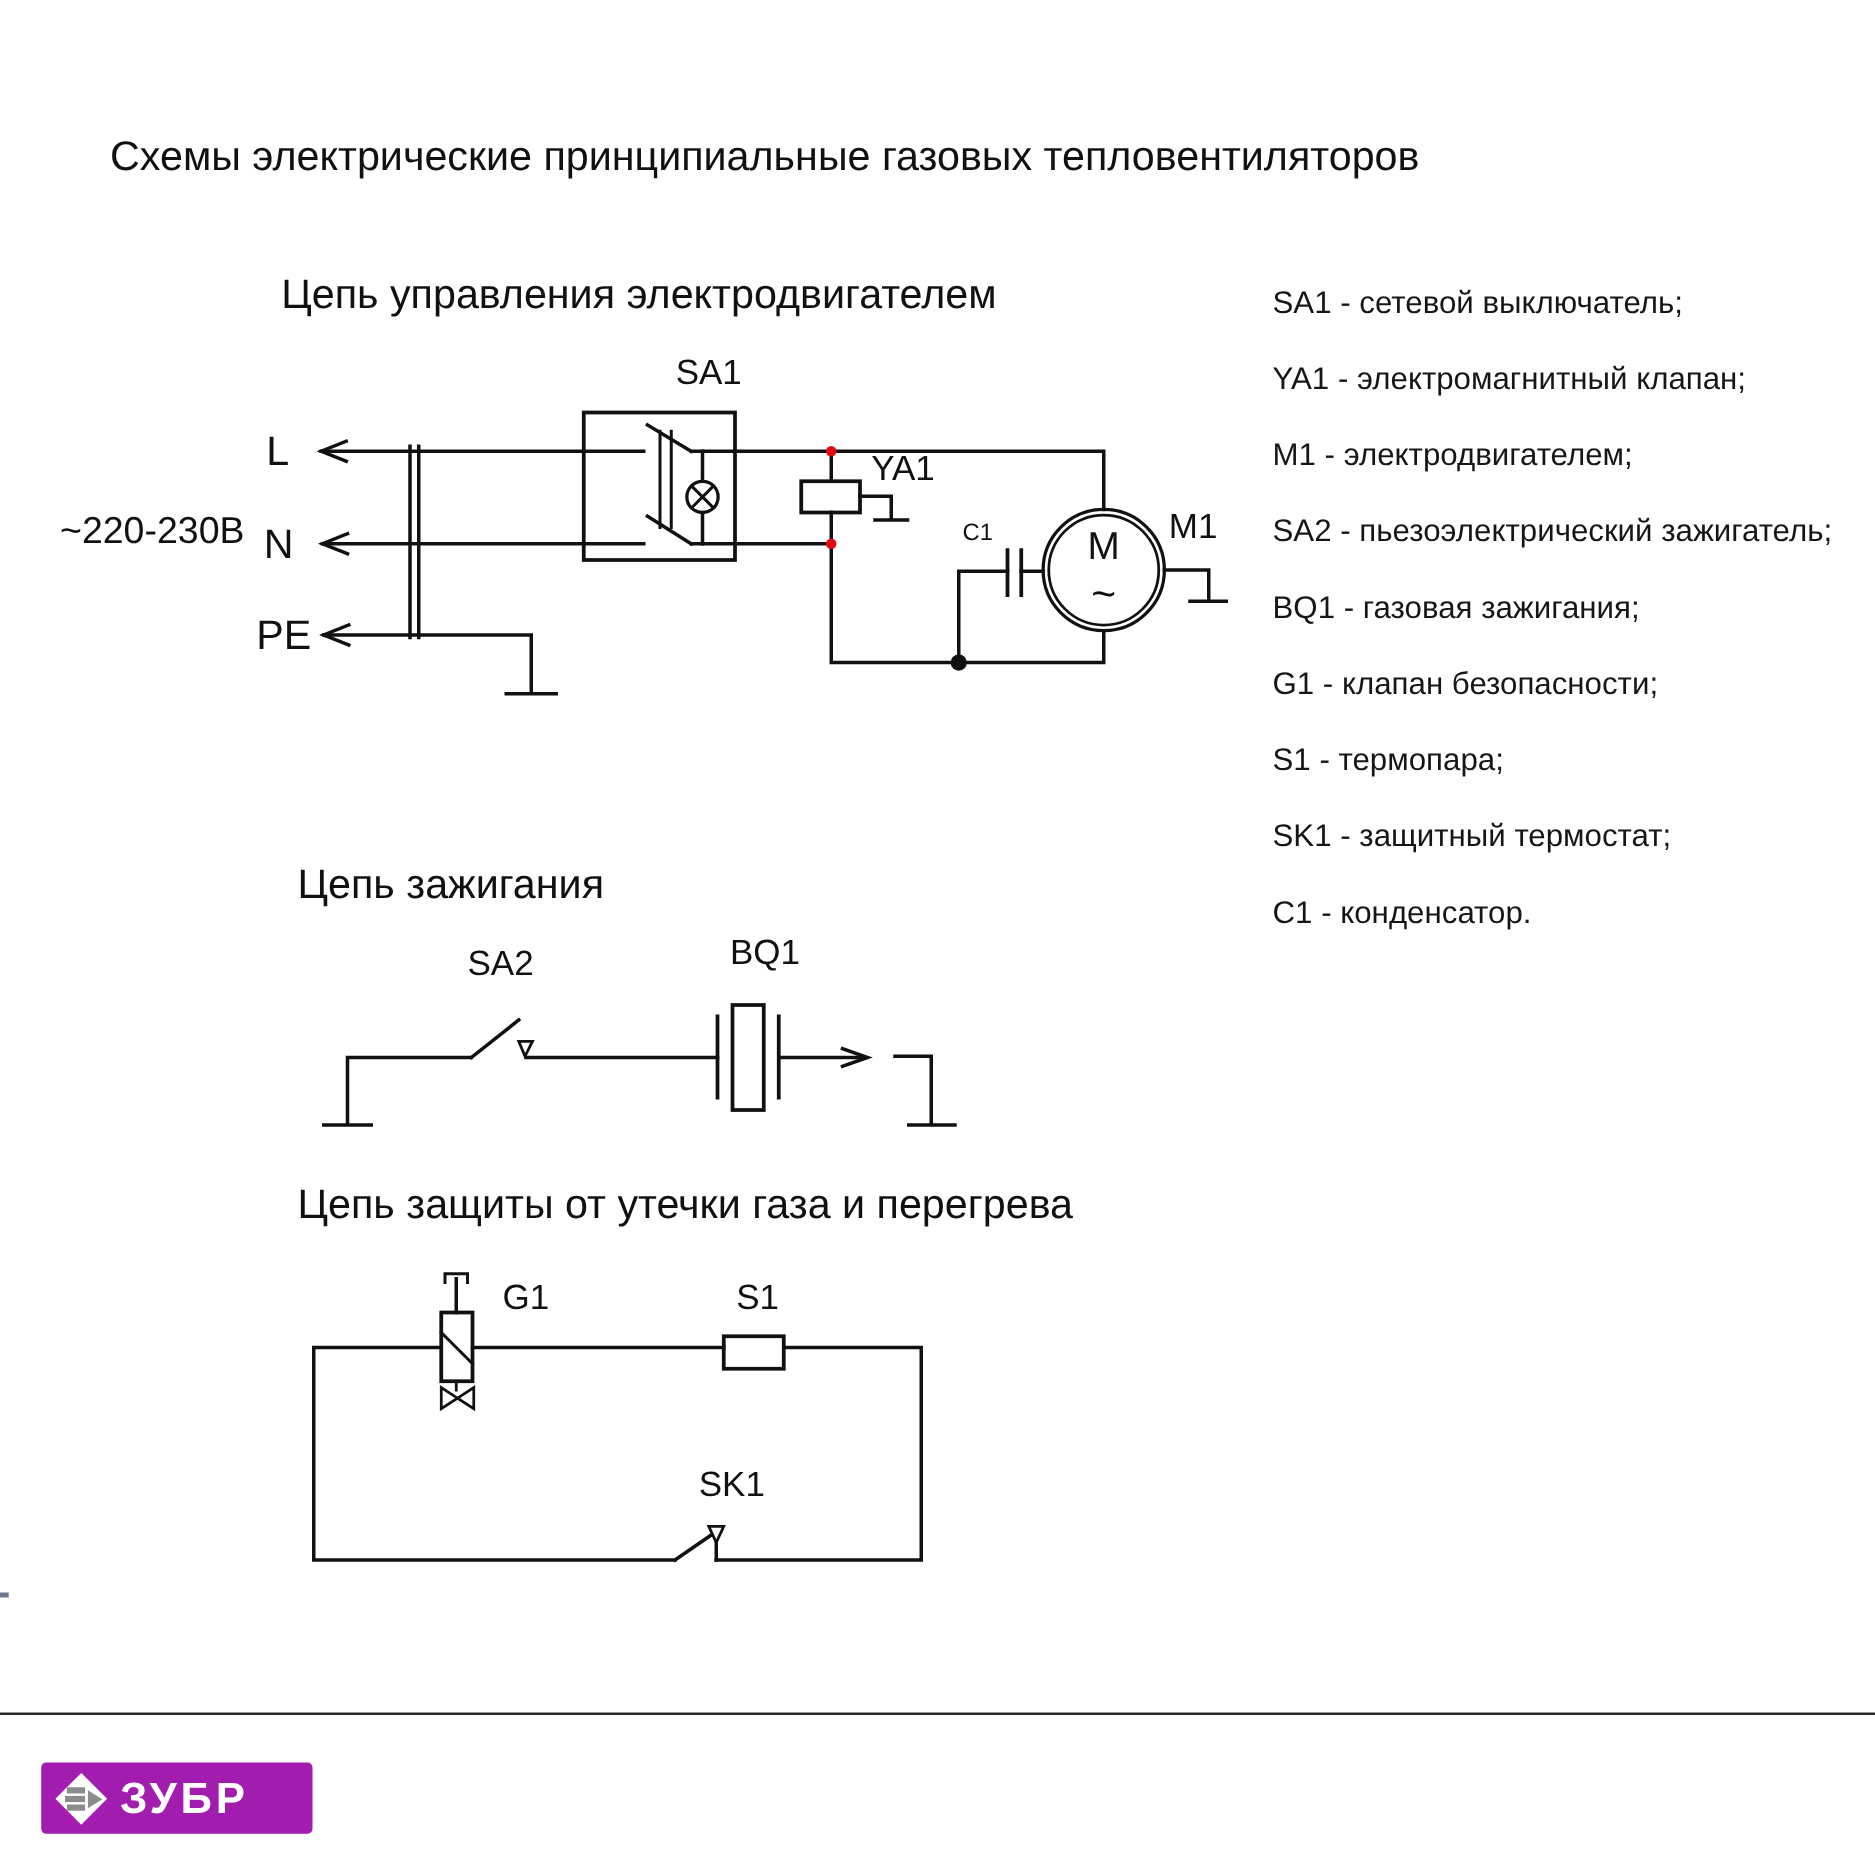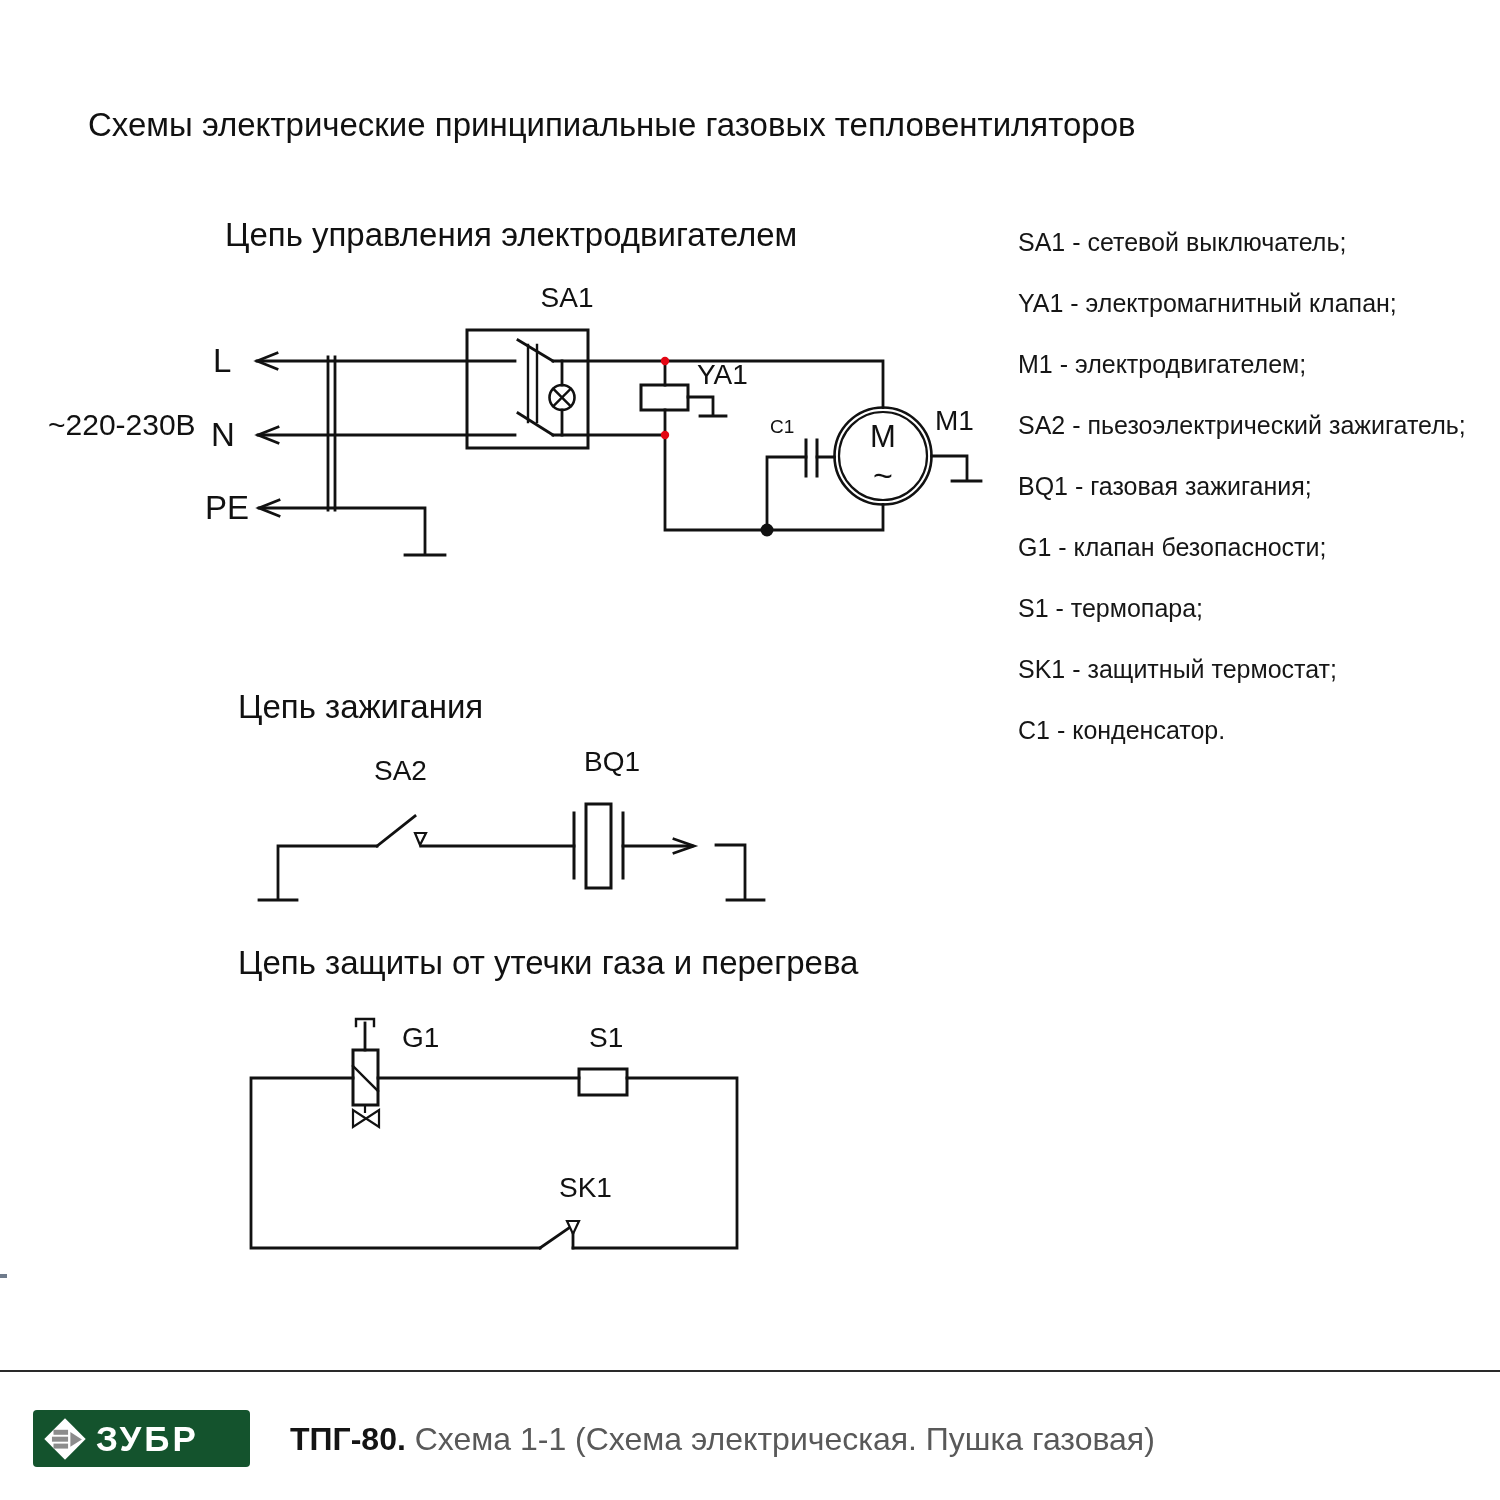--- a/index.html
+++ b/index.html
@@ -7,21 +7,21 @@
         font-family:"Liberation Sans",sans-serif;color:#111;}
   .lbl{position:absolute;white-space:nowrap;color:#111;line-height:1;}
   .center{transform:translateX(-50%);}
   svg.canvas{position:absolute;left:0;top:0;}
   .title{font-size:33px;}
   .complabel{font-size:28px;}
   .legend-item{position:absolute;left:1018px;font-size:25px;white-space:nowrap;color:#161616;}
   .footer-text{position:absolute;left:290px;top:1421px;font-size:32px;white-space:nowrap;}
   .footer-model{font-weight:700;color:#141414;}
   .footer-desc{font-weight:400;color:#595959;}
-  .logo{position:absolute;left:33px;top:1410px;width:217px;height:57px;background:#14532d;
+  .logo{position:absolute;left:33px;top:1410px;width:217px;height:57px;background:#a21caf;
         border-radius:4px;display:flex;align-items:center;}
   .logo-icon{margin-left:9px;width:46px;height:46px;flex:0 0 auto;}
   .logo-text{color:#ffffff;font-weight:700;font-size:35px;letter-spacing:3px;margin-left:8px;line-height:57px;}
   .margin-dash{position:absolute;left:0;top:1274px;width:7px;height:4px;background:#6f7b8c;}
 </style>
 </head>
 <body>
 
 <div class="page">
 
@@ -149,18 +149,14 @@
     <svg class="logo-icon" viewBox="0 0 60 60">
       <polygon points="30,3 57,30 30,57 3,30" fill="#ffffff"></polygon>
       <rect x="15" y="18" width="19" height="6.5" fill="#8c8c8c"></rect>
       <rect x="13" y="27" width="21" height="6.5" fill="#8c8c8c"></rect>
       <rect x="15" y="36" width="19" height="6.5" fill="#8c8c8c"></rect>
       <polygon points="37,21 52,30.5 37,40" fill="#8c8c8c"></polygon>
     </svg>
     <span class="logo-text">ЗУБР</span>
   </div>
 
-  <div class="footer-text">
-    <span class="footer-model">ТПГ-80.</span>
-    <span class="footer-desc">Схема 1-1 (Схема электрическая. Пушка газовая)</span>
-  </div>
 
 </div>
 
 </body></html>

